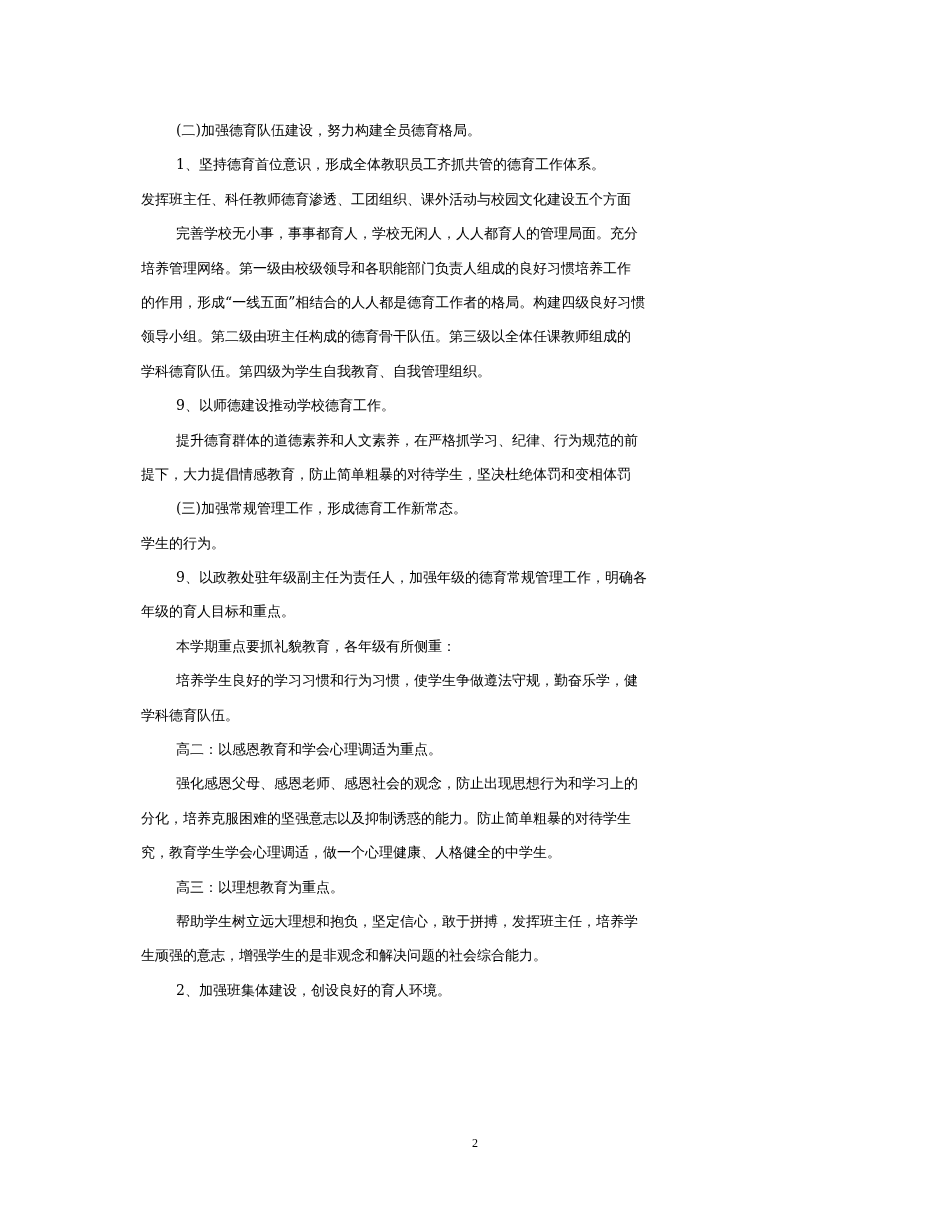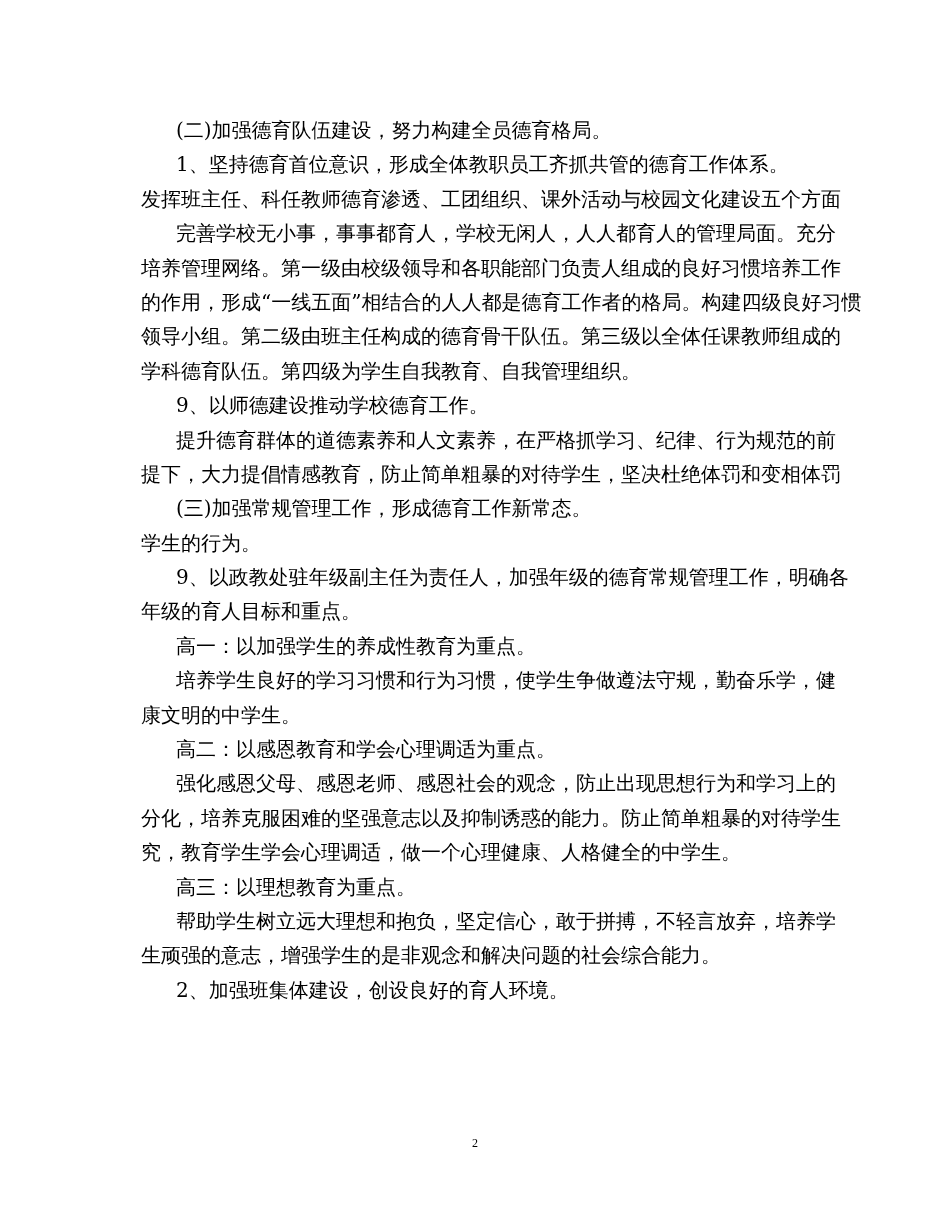--- a/index.html
+++ b/index.html
@@ -24,21 +24,21 @@
     }
     .body-text {
       position: absolute;
       left: 141px;
       top: 113px;
       width: 672px;
     }
     .line {
       height: 34.4px;
       line-height: 34.4px;
-      font-size: 20px;
+      font-size: 14px;
       white-space: nowrap;
       letter-spacing: 0px;
     }
     .indent { padding-left: 35px; }
     .page-number {
       position: absolute;
       left: 0;
       width: 950px;
       top: 1136px;
       text-align: center;
@@ -59,26 +59,26 @@
       <div class="line">的作用，形成“一线五面”相结合的人人都是德育工作者的格局。构建四级良好习惯</div>
       <div class="line">领导小组。第二级由班主任构成的德育骨干队伍。第三级以全体任课教师组成的</div>
       <div class="line">学科德育队伍。第四级为学生自我教育、自我管理组织。</div>
       <div class="line indent">9、以师德建设推动学校德育工作。</div>
       <div class="line indent">提升德育群体的道德素养和人文素养，在严格抓学习、纪律、行为规范的前</div>
       <div class="line">提下，大力提倡情感教育，防止简单粗暴的对待学生，坚决杜绝体罚和变相体罚</div>
       <div class="line indent">(三)加强常规管理工作，形成德育工作新常态。</div>
       <div class="line">学生的行为。</div>
       <div class="line indent">9、以政教处驻年级副主任为责任人，加强年级的德育常规管理工作，明确各</div>
       <div class="line">年级的育人目标和重点。</div>
-      <div class="line indent">高一：以加强学生的养成性教育为重点。</div>
+      <div class="line indent">本学期重点要抓礼貌教育，各年级有所侧重：</div>
       <div class="line indent">培养学生良好的学习习惯和行为习惯，使学生争做遵法守规，勤奋乐学，健</div>
-      <div class="line">康文明的中学生。</div>
+      <div class="line">学科德育队伍。</div>
       <div class="line indent">高二：以感恩教育和学会心理调适为重点。</div>
       <div class="line indent">强化感恩父母、感恩老师、感恩社会的观念，防止出现思想行为和学习上的</div>
       <div class="line">分化，培养克服困难的坚强意志以及抑制诱惑的能力。防止简单粗暴的对待学生</div>
       <div class="line">究，教育学生学会心理调适，做一个心理健康、人格健全的中学生。</div>
       <div class="line indent">高三：以理想教育为重点。</div>
-      <div class="line indent">帮助学生树立远大理想和抱负，坚定信心，敢于拼搏，不轻言放弃，培养学</div>
+      <div class="line indent">帮助学生树立远大理想和抱负，坚定信心，敢于拼搏，发挥班主任，培养学</div>
       <div class="line">生顽强的意志，增强学生的是非观念和解决问题的社会综合能力。</div>
       <div class="line indent">2、加强班集体建设，创设良好的育人环境。</div>
     </div>
   <div class="page-number">2</div>
 </div>
 
 </body></html>

